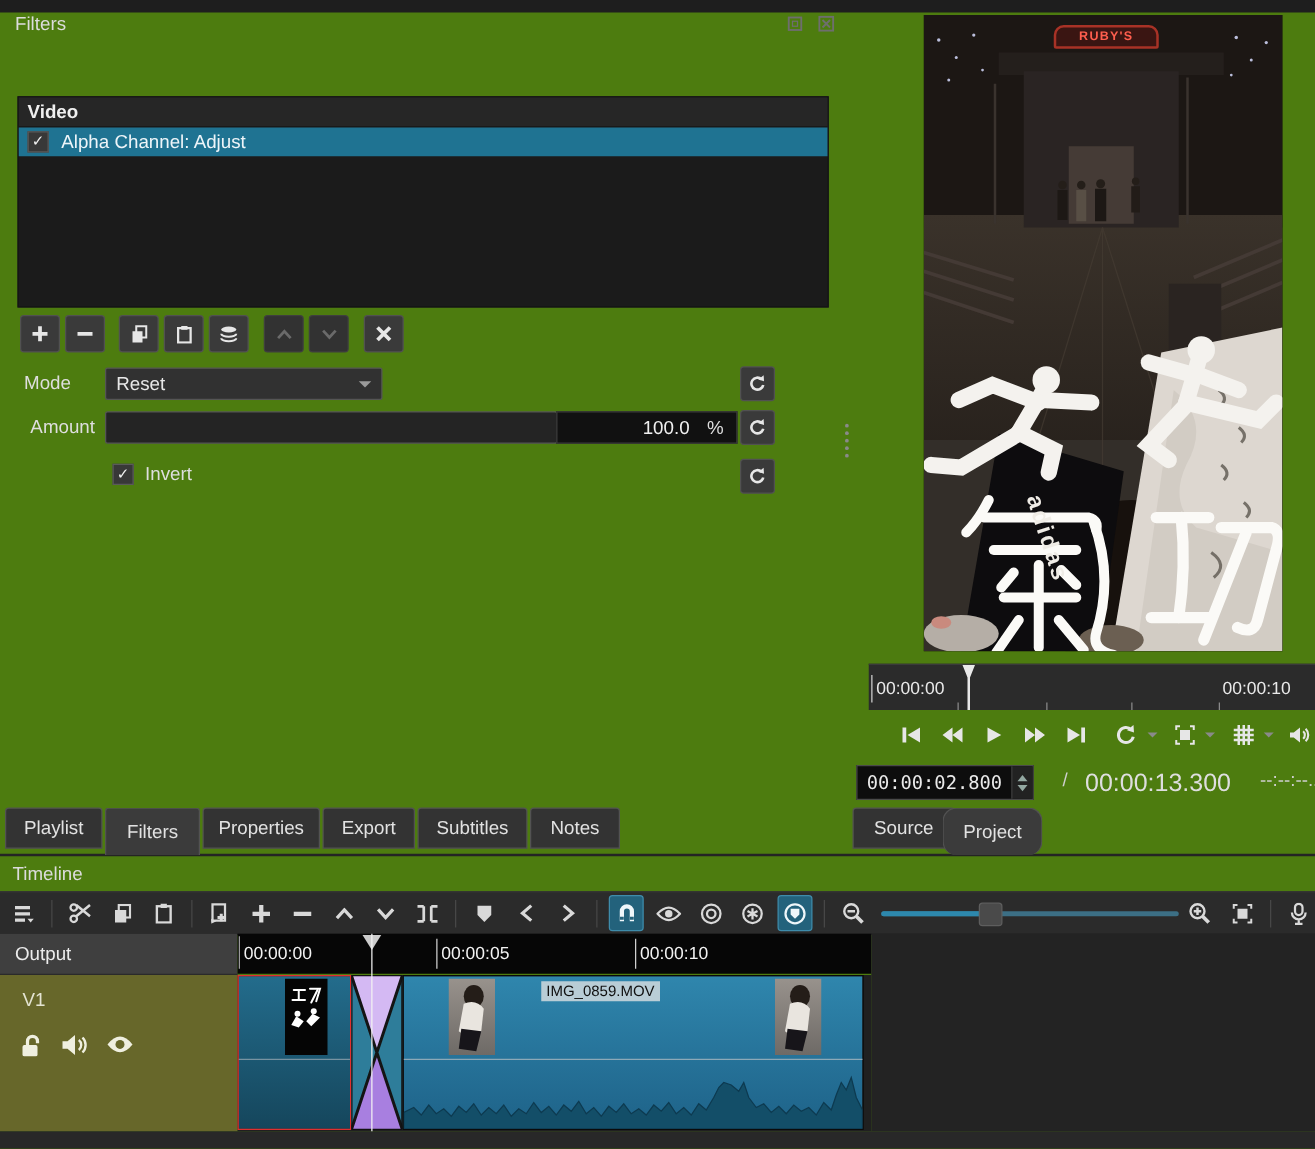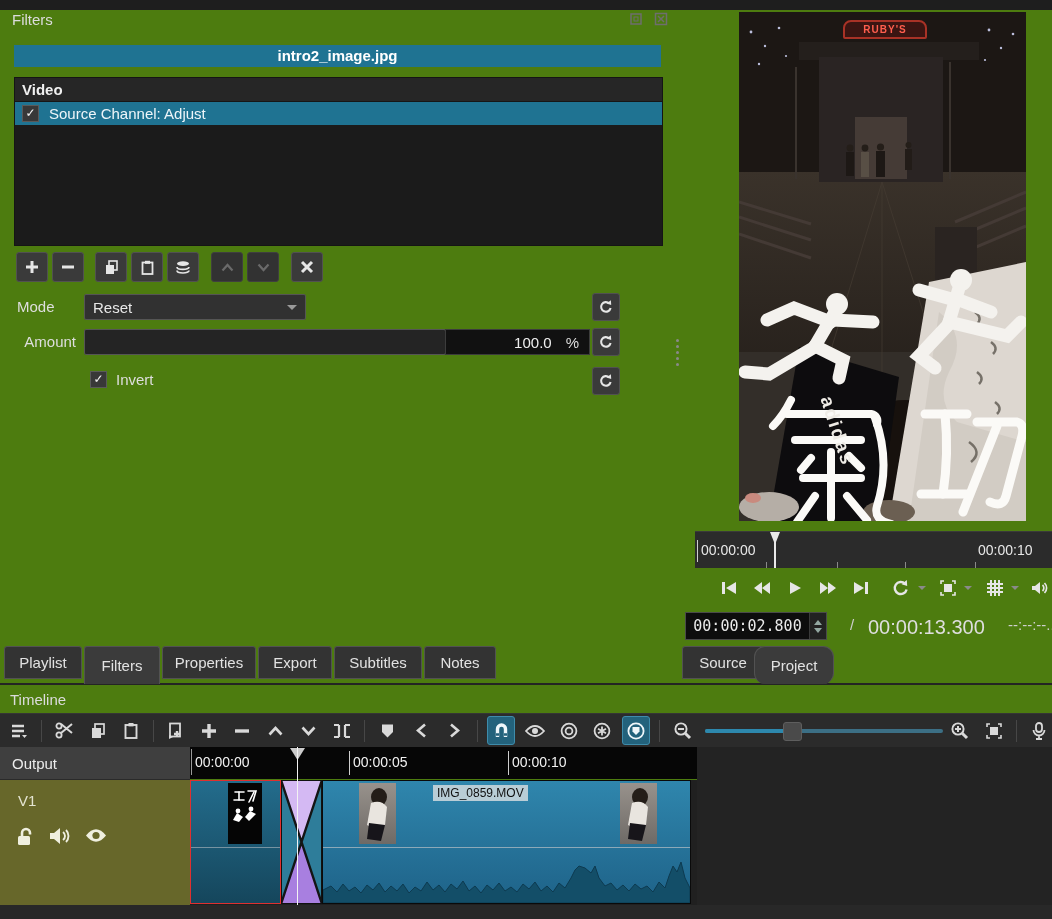--- a/index.html
+++ b/index.html
@@ -53,27 +53,26 @@
         <rect x="5" y="5" width="4" height="4" fill="none" stroke="#6e6e6e"></rect>
       </svg>
   </div>
   <div class="abs" style="left:654px;top:12px;">
     <svg width="14" height="14" viewBox="0 0 14 14">
         <rect x="1.5" y="1.5" width="11" height="11" fill="none" stroke="#6e6e6e" stroke-width="1.5"></rect>
         <path d="M4 4 L10 10 M10 4 L4 10" stroke="#6e6e6e" stroke-width="1.5"></path>
       </svg>
   </div>
 
-  <div class="abs filebar" style="left:14px;top:45px;width:647px;height:22px;">intro2_image.jpg</div>
 
   <div class="abs listbox" style="left:14px;top:77px;width:647px;height:167px;">
     <div class="secthead">Video</div>
     <div class="selrow">
       <span class="chk">✓</span>
-      <span>Source Channel: Adjust</span>
+      <span>Alpha Channel: Adjust</span>
     </div>
   </div>
 
   <div class="abs fbtn" style="left:16px;top:252px;">
       <svg width="14" height="14" viewBox="0 0 14 14">
         <path d="M7 1v12M1 7h12" stroke="currentColor" stroke-width="3"></path>
       </svg>
     </div>
   <div class="abs fbtn" style="left:52px;top:252px;">
       <svg width="14" height="14" viewBox="0 0 14 14">
@@ -107,21 +106,21 @@
       <svg width="13" height="9" viewBox="0 0 13 9">
         <path d="M1.5 1.5 L6.5 7 L11.5 1.5" fill="none" stroke="currentColor" stroke-width="2.2"></path>
       </svg>
     </div>
   <div class="abs fbtn" style="left:291px;top:252px;">
       <svg width="14" height="14" viewBox="0 0 14 14">
         <path d="M2 2 L12 12 M12 2 L2 12" stroke="currentColor" stroke-width="3"></path>
       </svg>
     </div>
 
-  <div class="abs lbl" style="left:0;top:298px;width:76px;text-align:left;margin-left:17px;">Mode</div>
+  <div class="abs lbl" style="left:0;top:298px;width:76px;text-align:center;">Mode</div>
   <div class="abs combo" style="left:84px;top:294px;width:204px;">
     <span>Reset</span>
     <span class="caret"></span>
   </div>
   <div class="abs rstbtn" style="left:592px;top:293px;">
     <svg width="16" height="16" viewBox="0 0 16 16">
         <path d="M12.6 9 a4.8 4.8 0 1 1 -1.4-4.6" fill="none" stroke="currentColor" stroke-width="2.1"></path>
         <path d="M12.9 1.2 L13.2 6 L8.6 4.6 Z" fill="currentColor"></path>
       </svg>
   </div>

